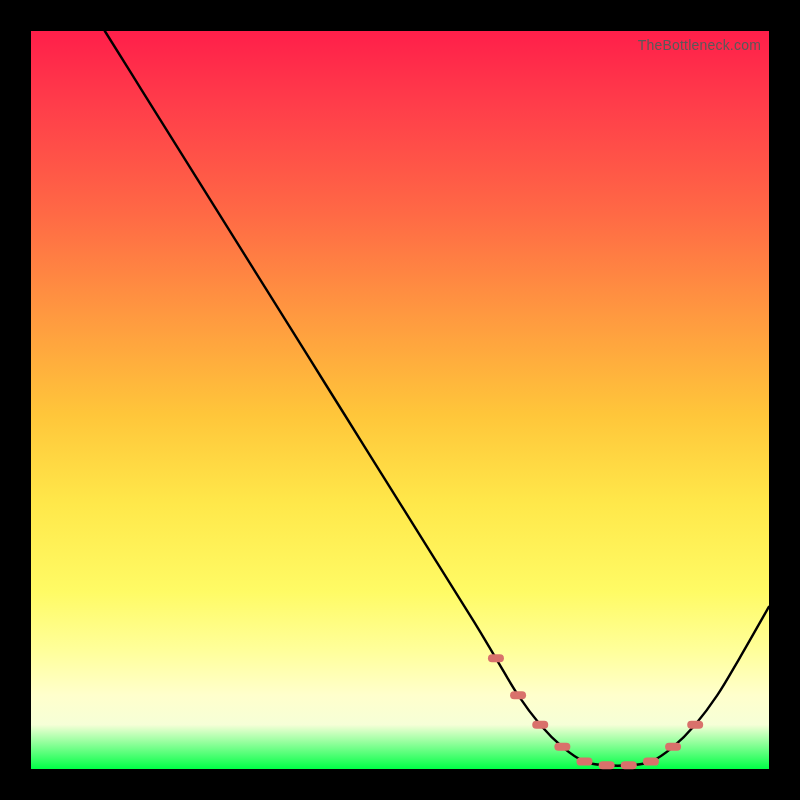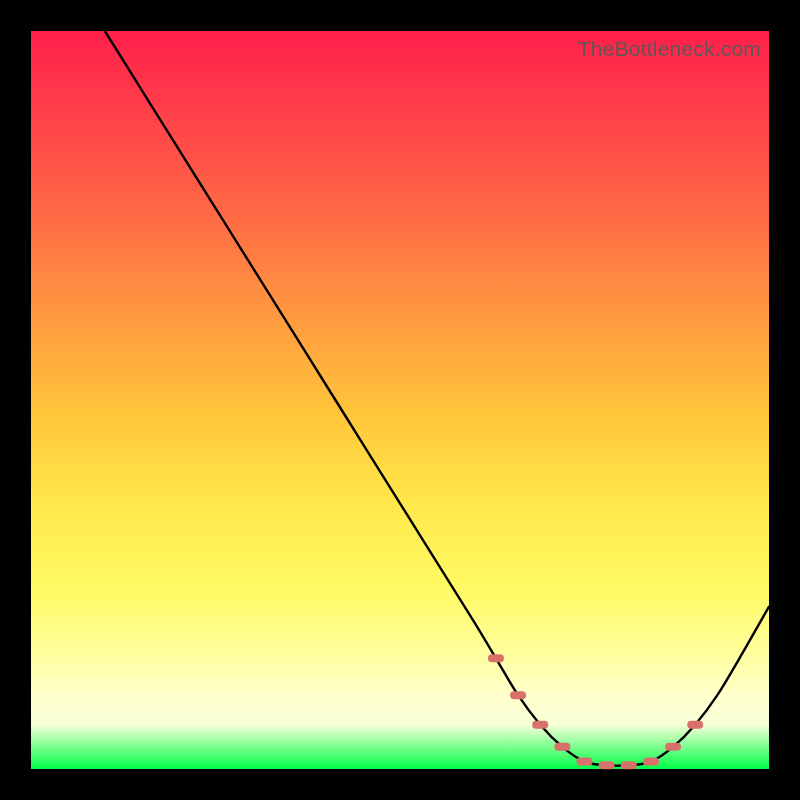--- a/index.html
+++ b/index.html
@@ -36,21 +36,21 @@
       #ffffcc 90%,
       #f6ffd7 94%,
       #00ff46 100%
     );
   }
   .watermark {
     position: absolute;
     top: 6px;
     right: 8px;
     color: #595959;
-    font-size: 21px;
+    font-size: 14px;
     letter-spacing: 0.2px;
     font-weight: 400;
     user-select: none;
   }
   svg.curve {
     position: absolute;
     left: 0;
     top: 0;
     width: 738px;
     height: 738px;

